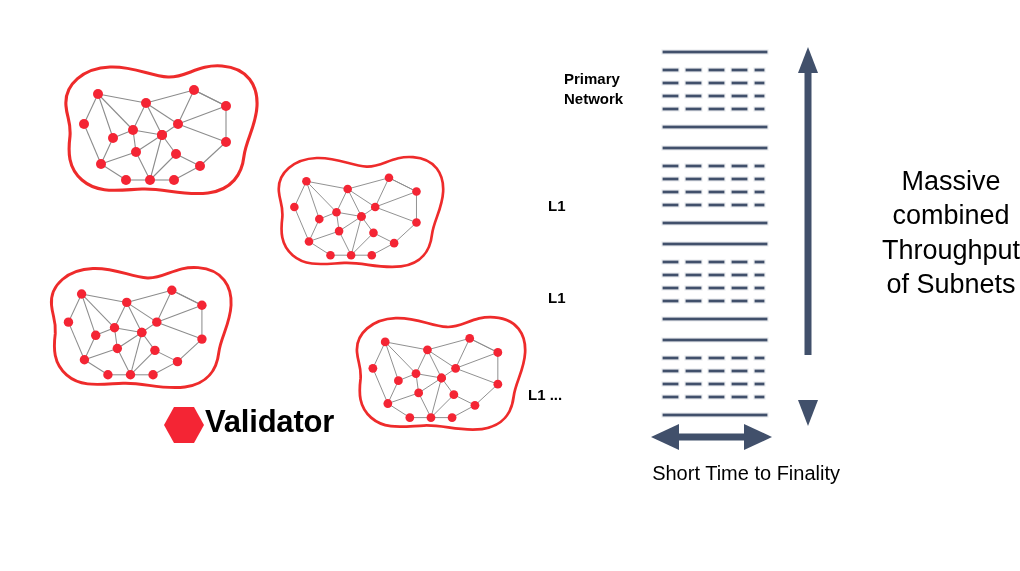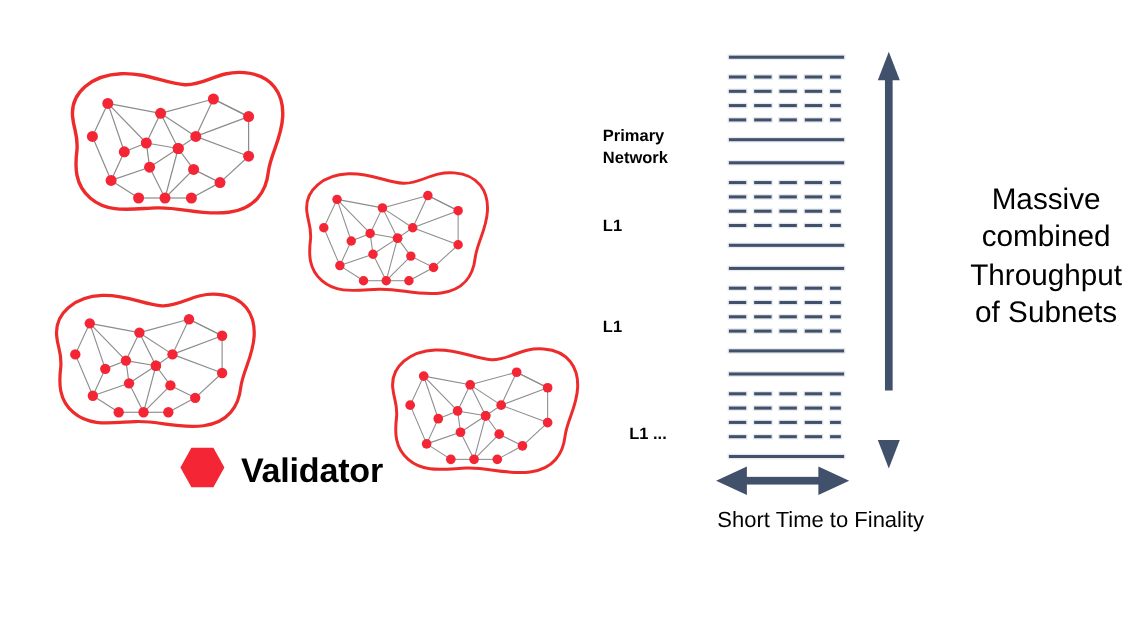--- a/index.html
+++ b/index.html
@@ -28,22 +28,22 @@
     top: 0;
     width: 1020px;
     height: 571px;
   }
   
   #legend {
     position: absolute;
     left: 163px;
     top: 404px;
     display: flex;
-    align-items: flex-end;
-    gap: 14px;
+    align-items: flex-start;
+    gap: 0;
   }
   #legend .hex {
     width: 42px;
     height: 42px;
     display: block;
   }
   #legend .legend-label {
     font-size: 31px;
     font-weight: bold;
     letter-spacing: -0.2px;
@@ -53,24 +53,24 @@
   
   .row-label {
     position: absolute;
     font-size: 15px;
     font-weight: bold;
     line-height: 1.35;
     color: #000;
     text-align: left;
     white-space: pre-line;
   }
-  #label-primary { left: 548px; top: 69px; margin-top: 45px; }
+  #label-primary { left: 564px; top: 69px; }
   #label-l1-a    { left: 548px; top: 196px; }
   #label-l1-b    { left: 548px; top: 288px; }
-  #label-l1-c    { left: 572px; top: 385px; }
+  #label-l1-c    { left: 528px; top: 385px; }
   
   #throughput-caption {
     position: absolute;
     left: 856px;
     top: 164px;
     width: 190px;
     font-size: 27px;
     line-height: 1.27;
     text-align: center;
     color: #000;

